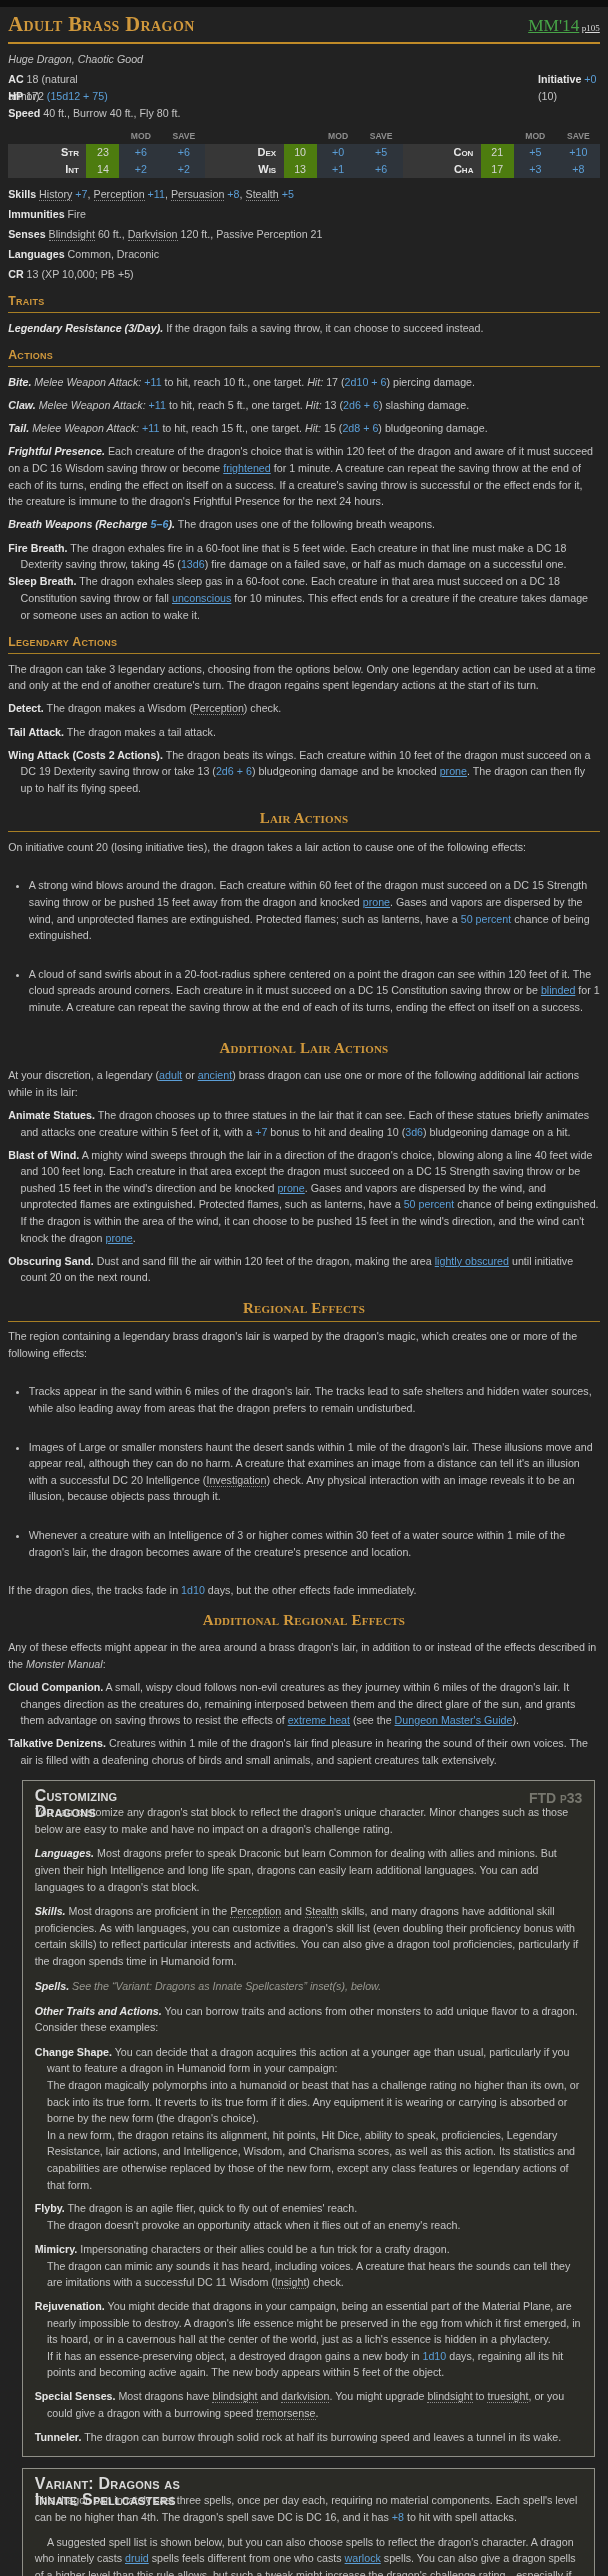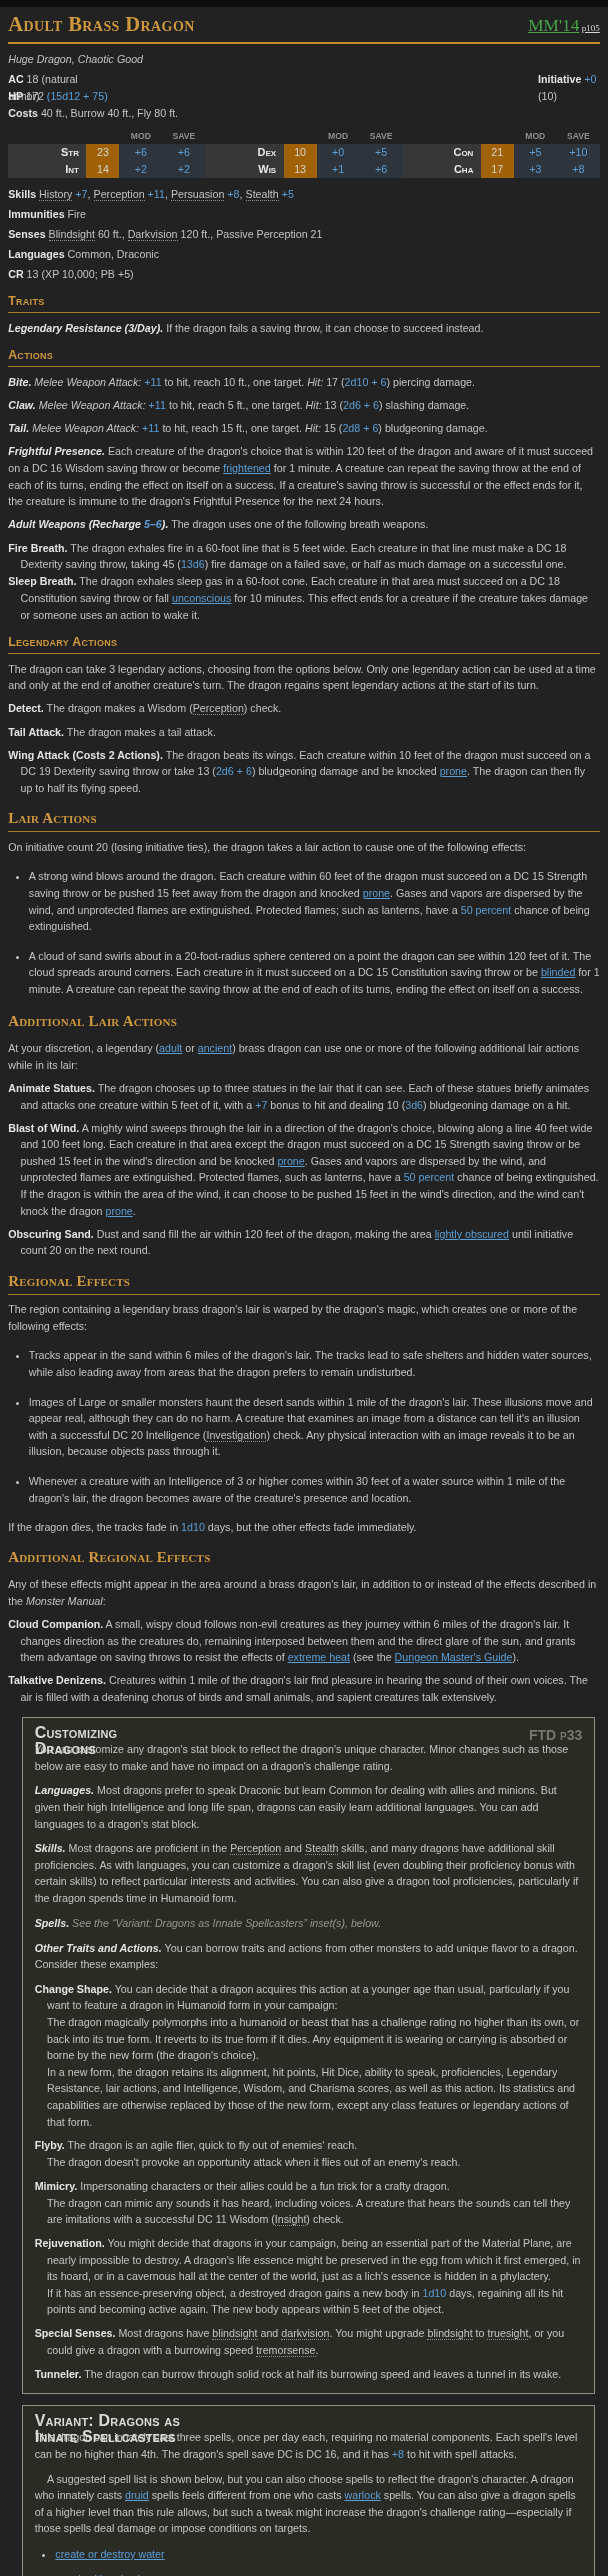--- a/index.html
+++ b/index.html
@@ -40,38 +40,38 @@
   .seg-bir{font-weight:bold;font-style:italic;color:#5b9fd8;}
   .seg-r{color:#5b9fd8;text-decoration:none;}
   .seg-l{color:#5b9fd8;text-decoration:underline;}
   .seg-dl{color:inherit;text-decoration:none;border-bottom:0.8px dotted #8f8f8f;}
 
   
   .abil-wrap{display:flex;margin:6.6px 0 8.2px;}
   .abil-group{flex:1;display:grid;grid-template-columns:minmax(0,1fr) 33px 43px 43px;}
   .abil-group .ah{color:#8f8f8f;font-size:8.6px;text-align:center;padding:1.6px 0 0.8px;font-weight:bold;}
   .abil-group .an{background:#373737;font-weight:bold;color:#e8e8e8;font-variant:small-caps;font-size:11px;text-align:right;padding:0 7.4px 0 0;}
-  .abil-group .as{background:#a16207;text-align:center;color:#d5d5d5;}
+  .abil-group .as{background:#4d7c0f;text-align:center;color:#d5d5d5;}
   .abil-group .am,.abil-group .av{background:#2e343b;text-align:center;}
 
   .meta-line{margin:3.3px 0;}
 
   
   h2{font-weight:bold;color:#d0983c;}
   h2.sans{font-variant:small-caps;font-size:12.3px;letter-spacing:0.3px;margin:10px 0 5.8px;}
-  h2.serif{font-family:"Liberation Serif", serif;font-variant:small-caps;font-size:15px;margin:10.7px 0 3.3px;letter-spacing:0.2px;}
+  h2.serif{font-family:"Liberation Serif", serif;font-variant:small-caps;font-size:15px;margin:10.7px 0 3.3px;letter-spacing:0.2px;text-align:center;}
   h2.rule{border-bottom:0.8px solid #a87f24;padding-bottom:0.8px;}
 
   .entry{margin:6.6px 0;}
   .entry.tight{margin:0.8px 0;}
   .sub{padding-left:12.3px;text-indent:-12.3px;}
   .ind{padding-left:12.3px;margin:0.8px 0;}
   .pind{text-indent:12.3px;}
   ul.entry-list{margin:6.6px 0;padding-left:20.6px;}
-  ul.entry-list li{margin:13px 0;}
+  ul.entry-list li{margin:22px 0;}
 
   
   .inset{
     border:0.8px solid #8f8f87;background:#2b2b26;
     margin:11.5px 5px 11.5px 14px;padding:6.6px 11.5px 10px;position:relative;
   }
   .inset .titlebar{position:relative;height:16.5px;}
   .inset .ititle{
     position:absolute;top:0;left:0;font-weight:bold;font-variant:small-caps;
     font-size:16px;color:#dadada;line-height:16.5px;letter-spacing:0.2px;
@@ -113,21 +113,21 @@
         </span>
       </div>
       <div class="init-block">
         <div>
           <span class="seg-b">Initiative</span>
           <a class="seg-r">+0</a>
         </div>
         <div>(10)</div>
       </div>
       <div class="speed-line">
-        <span class="seg-b">Costs</span>
+        <span class="seg-b">Speed</span>
         <span>40 ft., Burrow 40 ft., Fly 80 ft.</span>
       </div>
     </div>
 
     <div class="abil-wrap" id="ability-table">
         <div class="abil-group">
           <div class="ah"></div>
           <div class="ah"></div>
           <div class="ah">MOD</div>
           <div class="ah">SAVE</div>
@@ -177,21 +177,21 @@
         <div class="meta-line"><span class="seg-b">CR</span><span> 13 (XP 10,000; PB +5)</span></div>
       </div>
     <div id="entries">
         <h2 class="sans rule">Traits</h2>
         <div class="entry"><span class="seg-bi">Legendary Resistance (3/Day).</span><span> If the dragon fails a saving throw, it can choose to succeed instead.</span></div>
         <h2 class="sans rule">Actions</h2>
         <div class="entry"><span class="seg-bi">Bite.</span><span class="seg-i"> Melee Weapon Attack:</span><span> </span><a class="seg-r">+11</a><span> to hit, reach 10 ft., one target. </span><span class="seg-i">Hit:</span><span> 17 (</span><a class="seg-r">2d10 + 6</a><span>) piercing damage.</span></div>
         <div class="entry"><span class="seg-bi">Claw.</span><span class="seg-i"> Melee Weapon Attack:</span><span> </span><a class="seg-r">+11</a><span> to hit, reach 5 ft., one target. </span><span class="seg-i">Hit:</span><span> 13 (</span><a class="seg-r">2d6 + 6</a><span>) slashing damage.</span></div>
         <div class="entry"><span class="seg-bi">Tail.</span><span class="seg-i"> Melee Weapon Attack:</span><span> </span><a class="seg-r">+11</a><span> to hit, reach 15 ft., one target. </span><span class="seg-i">Hit:</span><span> 15 (</span><a class="seg-r">2d8 + 6</a><span>) bludgeoning damage.</span></div>
         <div class="entry"><span class="seg-bi">Frightful Presence.</span><span> Each creature of the dragon's choice that is within 120 feet of the dragon and aware of it must succeed on a DC 16 Wisdom saving throw or become </span><a class="seg-l">frightened</a><span> for 1 minute. A creature can repeat the saving throw at the end of each of its turns, ending the effect on itself on a success. If a creature's saving throw is successful or the effect ends for it, the creature is immune to the dragon's Frightful Presence for the next 24 hours.</span></div>
-        <div class="entry"><span class="seg-bi">Adult Weapons (Recharge </span><span class="seg-bir">5–6</span><span class="seg-bi">).</span><span> The dragon uses one of the following breath weapons.</span></div>
+        <div class="entry"><span class="seg-bi">Breath Weapons (Recharge </span><span class="seg-bir">5–6</span><span class="seg-bi">).</span><span> The dragon uses one of the following breath weapons.</span></div>
         <div class="entry sub tight"><span class="seg-b">Fire Breath.</span><span> The dragon exhales fire in a 60-foot line that is 5 feet wide. Each creature in that line must make a DC 18 Dexterity saving throw, taking 45 (</span><a class="seg-r">13d6</a><span>) fire damage on a failed save, or half as much damage on a successful one.</span></div>
         <div class="entry sub tight"><span class="seg-b">Sleep Breath.</span><span> The dragon exhales sleep gas in a 60-foot cone. Each creature in that area must succeed on a DC 18 Constitution saving throw or fall </span><a class="seg-l">unconscious</a><span> for 10 minutes. This effect ends for a creature if the creature takes damage or someone uses an action to wake it.</span></div>
         <h2 class="sans rule">Legendary Actions</h2>
         <div class="entry"><span>The dragon can take 3 legendary actions, choosing from the options below. Only one legendary action can be used at a time and only at the end of another creature's turn. The dragon regains spent legendary actions at the start of its turn.</span></div>
         <div class="entry sub"><span class="seg-b">Detect.</span><span> The dragon makes a Wisdom (</span><a class="seg-dl">Perception</a><span>) check.</span></div>
         <div class="entry sub"><span class="seg-b">Tail Attack.</span><span> The dragon makes a tail attack.</span></div>
         <div class="entry sub"><span class="seg-b">Wing Attack (Costs 2 Actions).</span><span> The dragon beats its wings. Each creature within 10 feet of the dragon must succeed on a DC 19 Dexterity saving throw or take 13 (</span><a class="seg-r">2d6 + 6</a><span>) bludgeoning damage and be knocked </span><a class="seg-l">prone</a><span>. The dragon can then fly up to half its flying speed.</span></div>
         <h2 class="serif rule">Lair Actions</h2>
         <div class="entry"><span>On initiative count 20 (losing initiative ties), the dragon takes a lair action to cause one of the following effects:</span></div>
         <ul class="entry-list">

